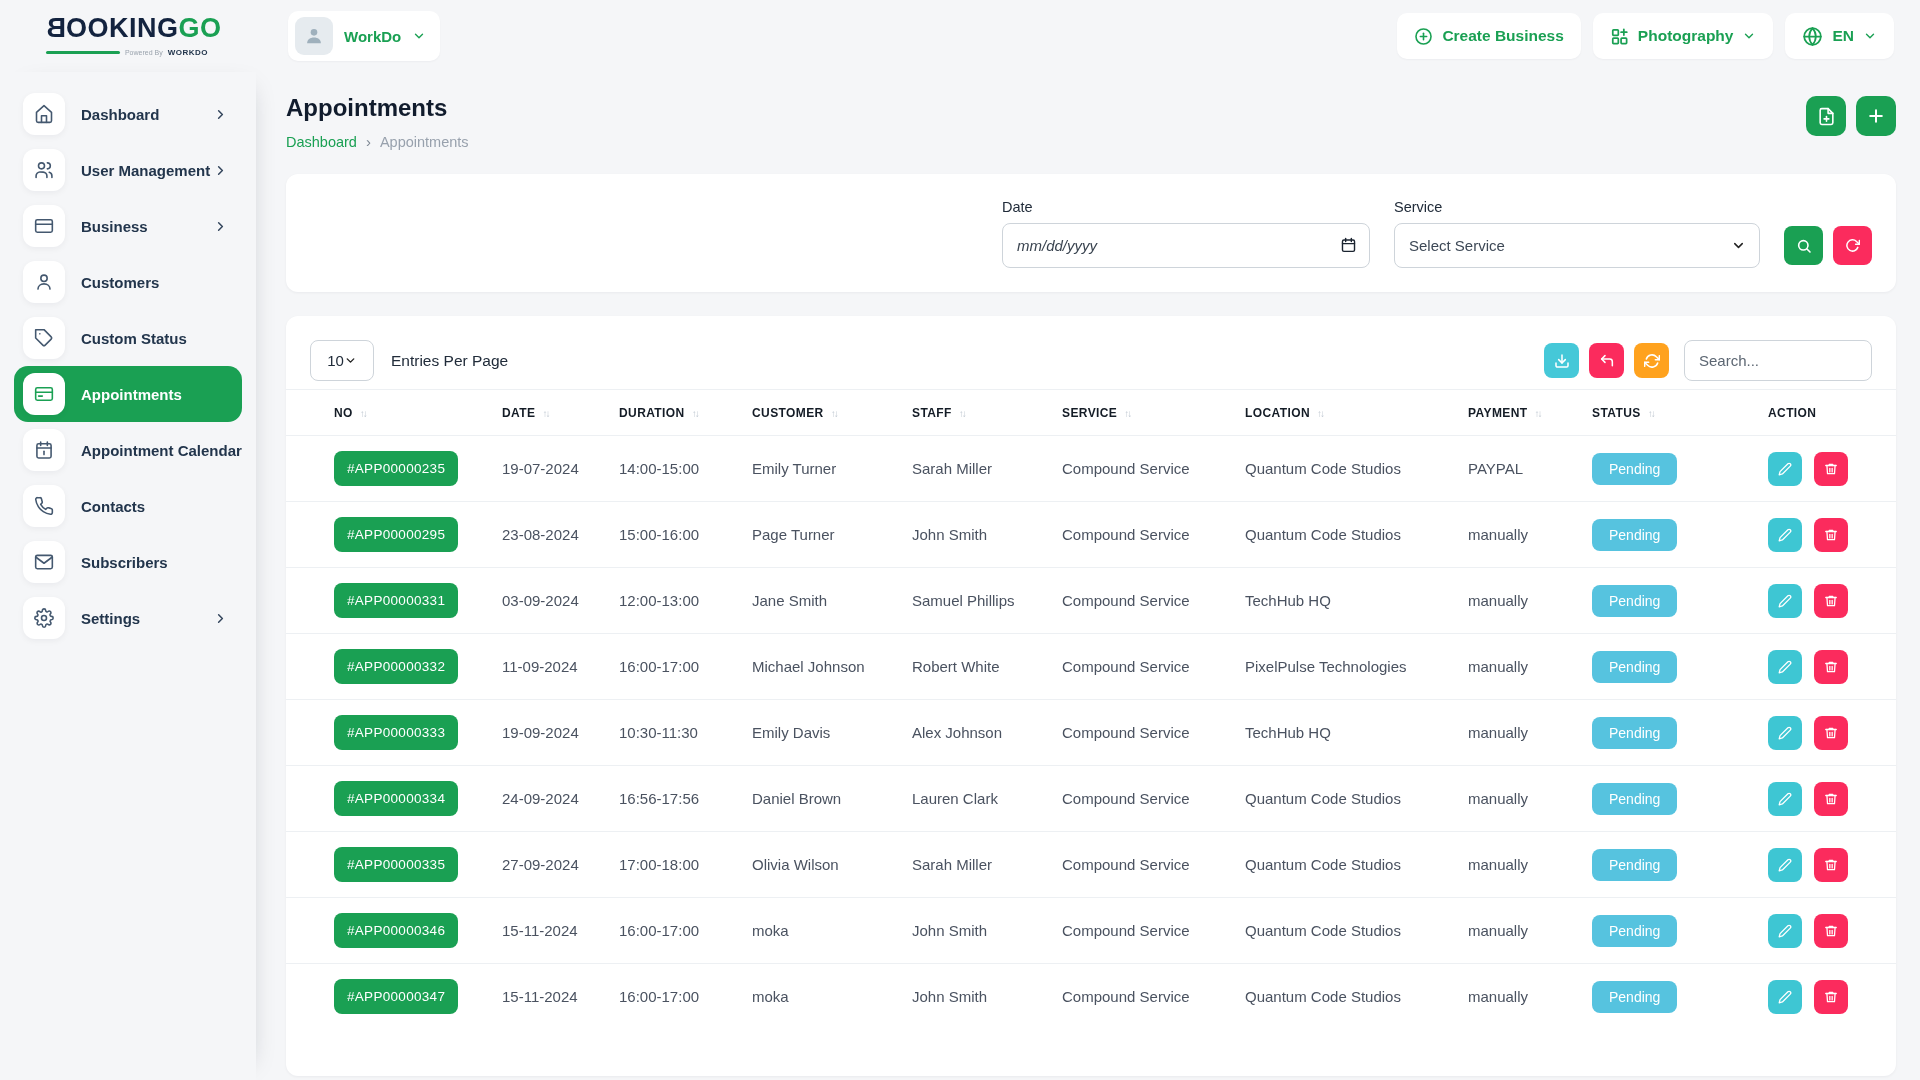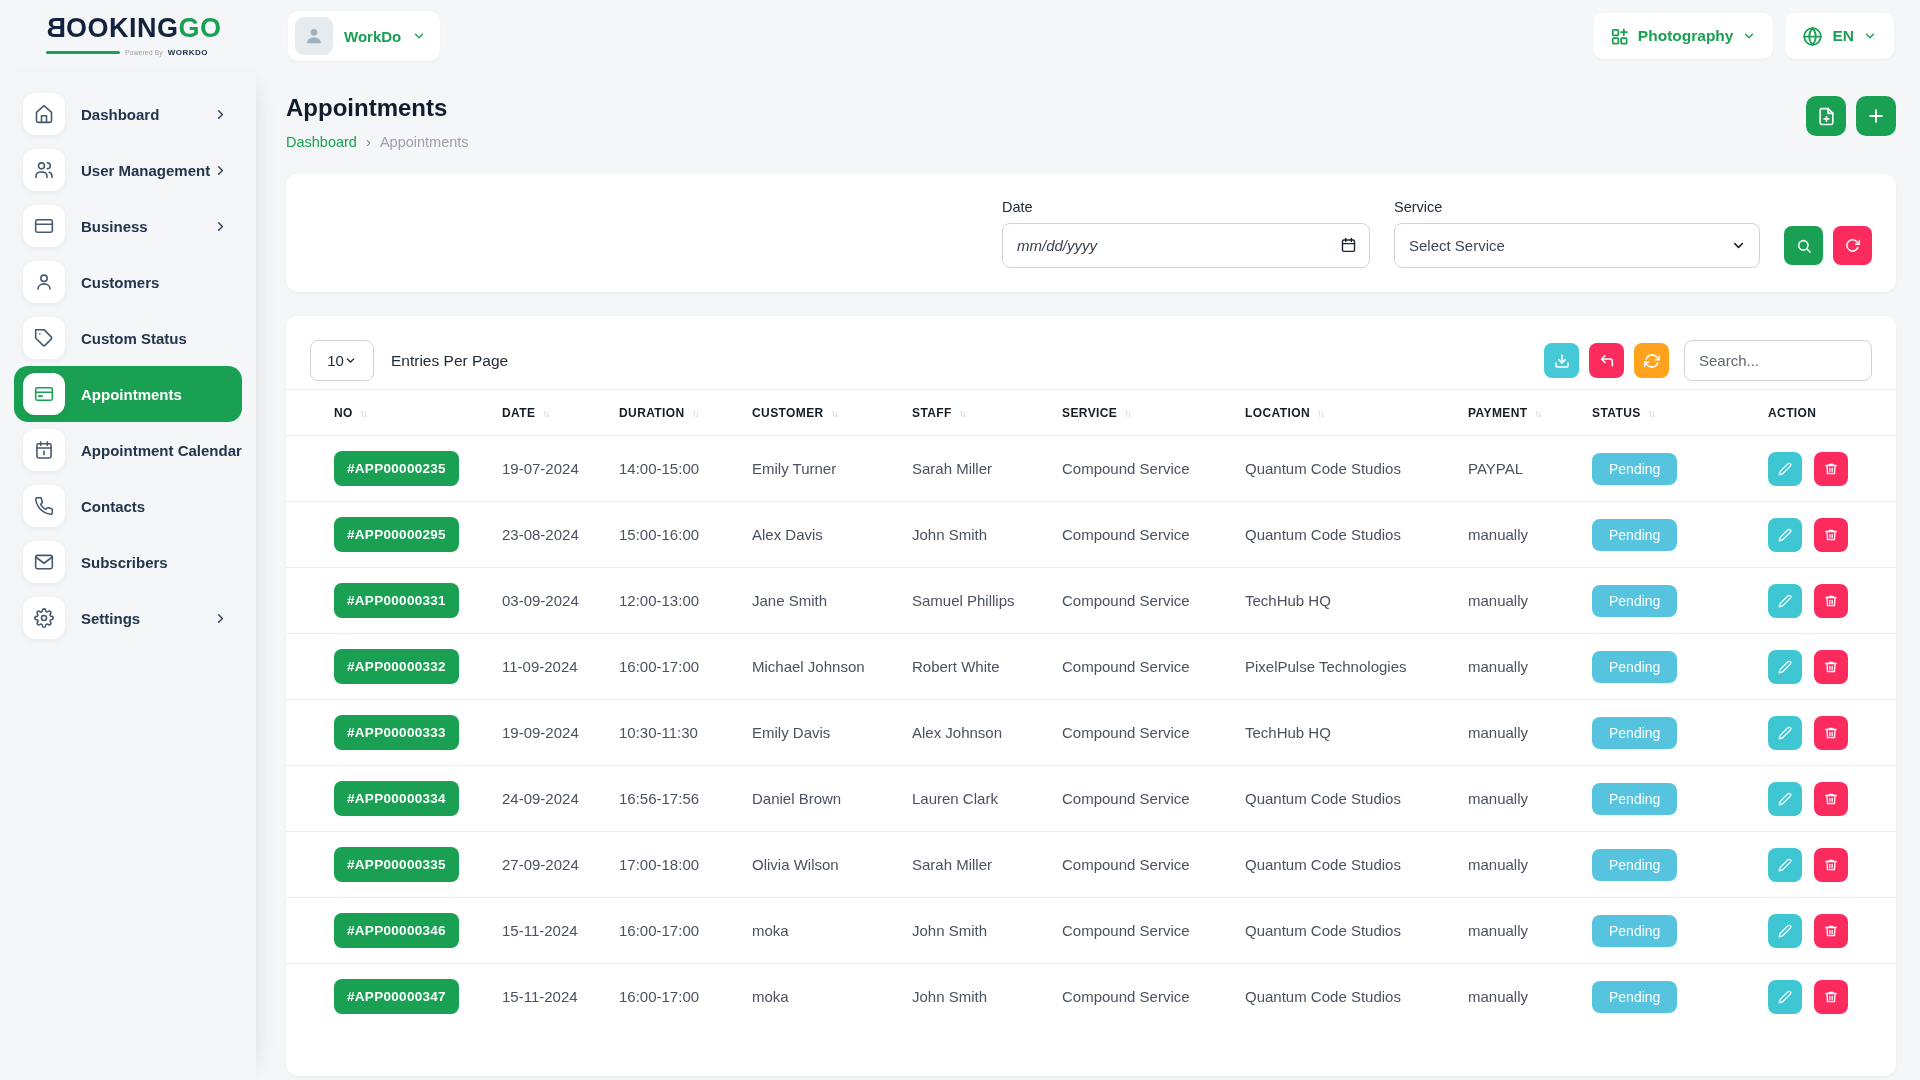--- a/index.html
+++ b/index.html
@@ -91,21 +91,21 @@
   .tc-search::placeholder{color:#5c6672;}
 
   table{width:100%;border-collapse:collapse;margin-top:8px;}
   thead th{height:46px;border-top:1px solid var(--line);text-align:left;font-size:12px;font-weight:700;letter-spacing:.4px;color:#141c26;white-space:nowrap;cursor:pointer;}
   thead th .th-sort{margin-left:7px;font-size:10px;color:#bfc7d1;letter-spacing:-2px;font-weight:400;}
   th:first-child,td:first-child{padding-left:48px;}
   tbody td{height:66px;border-top:1px solid var(--line);font-size:15px;color:var(--muted);white-space:nowrap;}
   col.c1{width:216px;}col.c2{width:117px;}col.c3{width:133px;}col.c4{width:160px;}
   col.c5{width:150px;}col.c6{width:183px;}col.c7{width:223px;}col.c8{width:124px;}
   col.c9{width:176px;}col.c10{width:auto;}
-  .no-badge{display:inline-block;background:var(--primary);color:#fff;font-size:13.5px;font-weight:700;letter-spacing:.3px;padding:10px 13px;border-radius:8px;cursor:pointer;}
+  .no-badge{display:inline-block;background:var(--primary);color:#fff;font-size:13.5px;font-weight:400;letter-spacing:.3px;padding:10px 13px;border-radius:8px;cursor:pointer;}
   .status-badge{display:inline-block;background:var(--status);color:#fff;font-size:14px;padding:8px 17px;border-radius:8px;}
   .act-btn{width:34px;height:34px;border:none;border-radius:8px;display:inline-flex;align-items:center;justify-content:center;color:#fff;cursor:pointer;margin-right:8px;vertical-align:middle;}
   .act-btn.edit{background:var(--edit);}
   .act-btn.del{background:var(--del);}
 </style>
 </head>
 <body>
 
 <header class="topbar">
   <div class="logo-wrap">
@@ -128,20 +128,28 @@
     <span class="chev">
       <svg width="14" height="14" viewBox="0 0 24 24" fill="none" stroke="currentColor" stroke-width="2.4" stroke-linecap="round" stroke-linejoin="round">
           <polyline points="6 9 12 15 18 9"></polyline>
         </svg>
     </span>
   </button>
 
   <div class="spacer"></div>
 
   <div class="top-actions">
+    <button class="pill-btn">
+      <svg width="19" height="19" viewBox="0 0 24 24" fill="none" stroke="currentColor" stroke-width="2" stroke-linecap="round">
+          <circle cx="12" cy="12" r="9.5"></circle>
+          <line x1="12" y1="8" x2="12" y2="16"></line>
+          <line x1="8" y1="12" x2="16" y2="12"></line>
+        </svg>
+      <span>Create Business</span>
+    </button>
     <button class="pill-btn">
       <svg width="19" height="19" viewBox="0 0 24 24" fill="none" stroke="currentColor" stroke-width="2.2" stroke-linecap="round">
           <rect x="3.5" y="3.5" width="7" height="7" rx="1"></rect>
           <rect x="3.5" y="14" width="7" height="7" rx="1"></rect>
           <rect x="14" y="14" width="7" height="7" rx="1"></rect>
           <line x1="17.5" y1="3" x2="17.5" y2="10.2"></line>
           <line x1="14" y1="6.6" x2="21.2" y2="6.6"></line>
         </svg>
       <span>Photography</span>
       <svg width="14" height="14" viewBox="0 0 24 24" fill="none" stroke="currentColor" stroke-width="2.4" stroke-linecap="round" stroke-linejoin="round">
@@ -460,21 +468,21 @@
                     <line x1="14" y1="11" x2="14" y2="17"></line>
                   </svg>
       </button>
     </td>
   </tr>
 
   <tr>
     <td><span class="no-badge">#APP00000295</span></td>
     <td>23-08-2024</td>
     <td>15:00-16:00</td>
-    <td>Alex Davis</td>
+    <td>Page Turner</td>
     <td>John Smith</td>
     <td>Compound Service</td>
     <td>Quantum Code Studios</td>
     <td>manually</td>
     <td><span class="status-badge">Pending</span></td>
     <td>
       <button class="act-btn edit">
         <svg width="14" height="14" viewBox="0 0 24 24" fill="none" stroke="currentColor" stroke-width="2.2" stroke-linecap="round" stroke-linejoin="round">
                     <path d="M17 3a2.8 2.8 0 0 1 4 4L7.5 20.5 2 22l1.5-5.5z"></path>
                   </svg>

